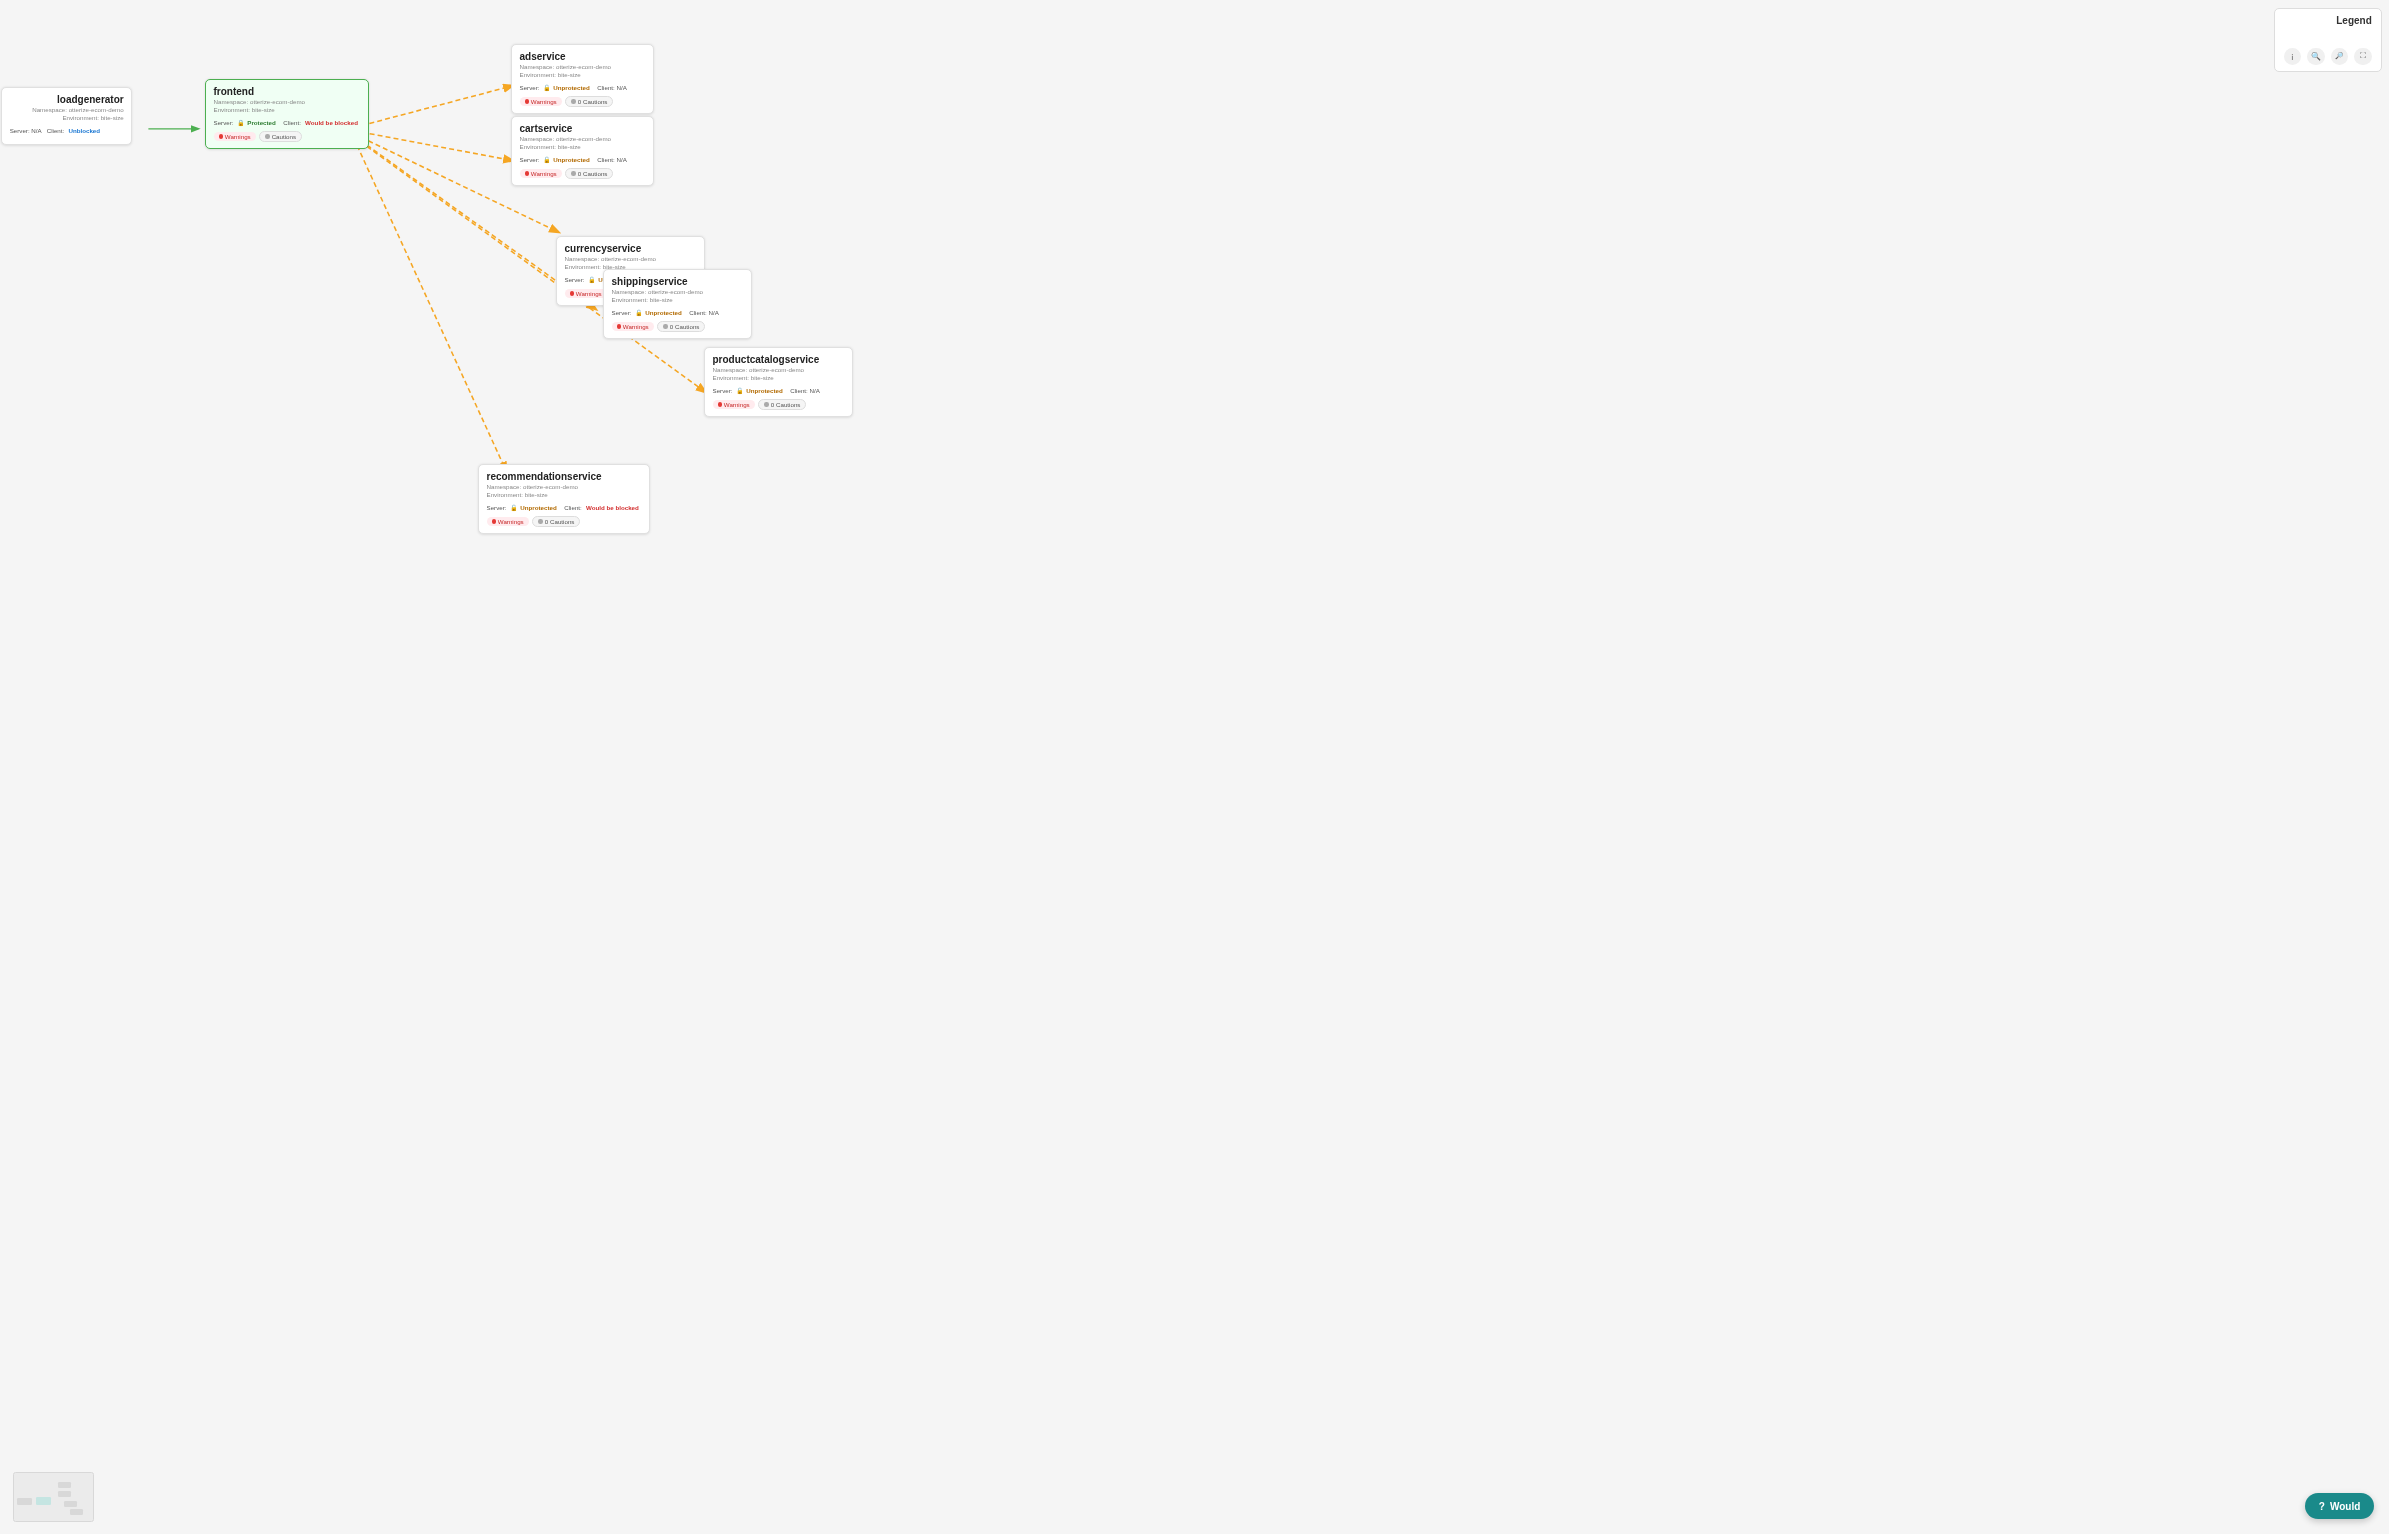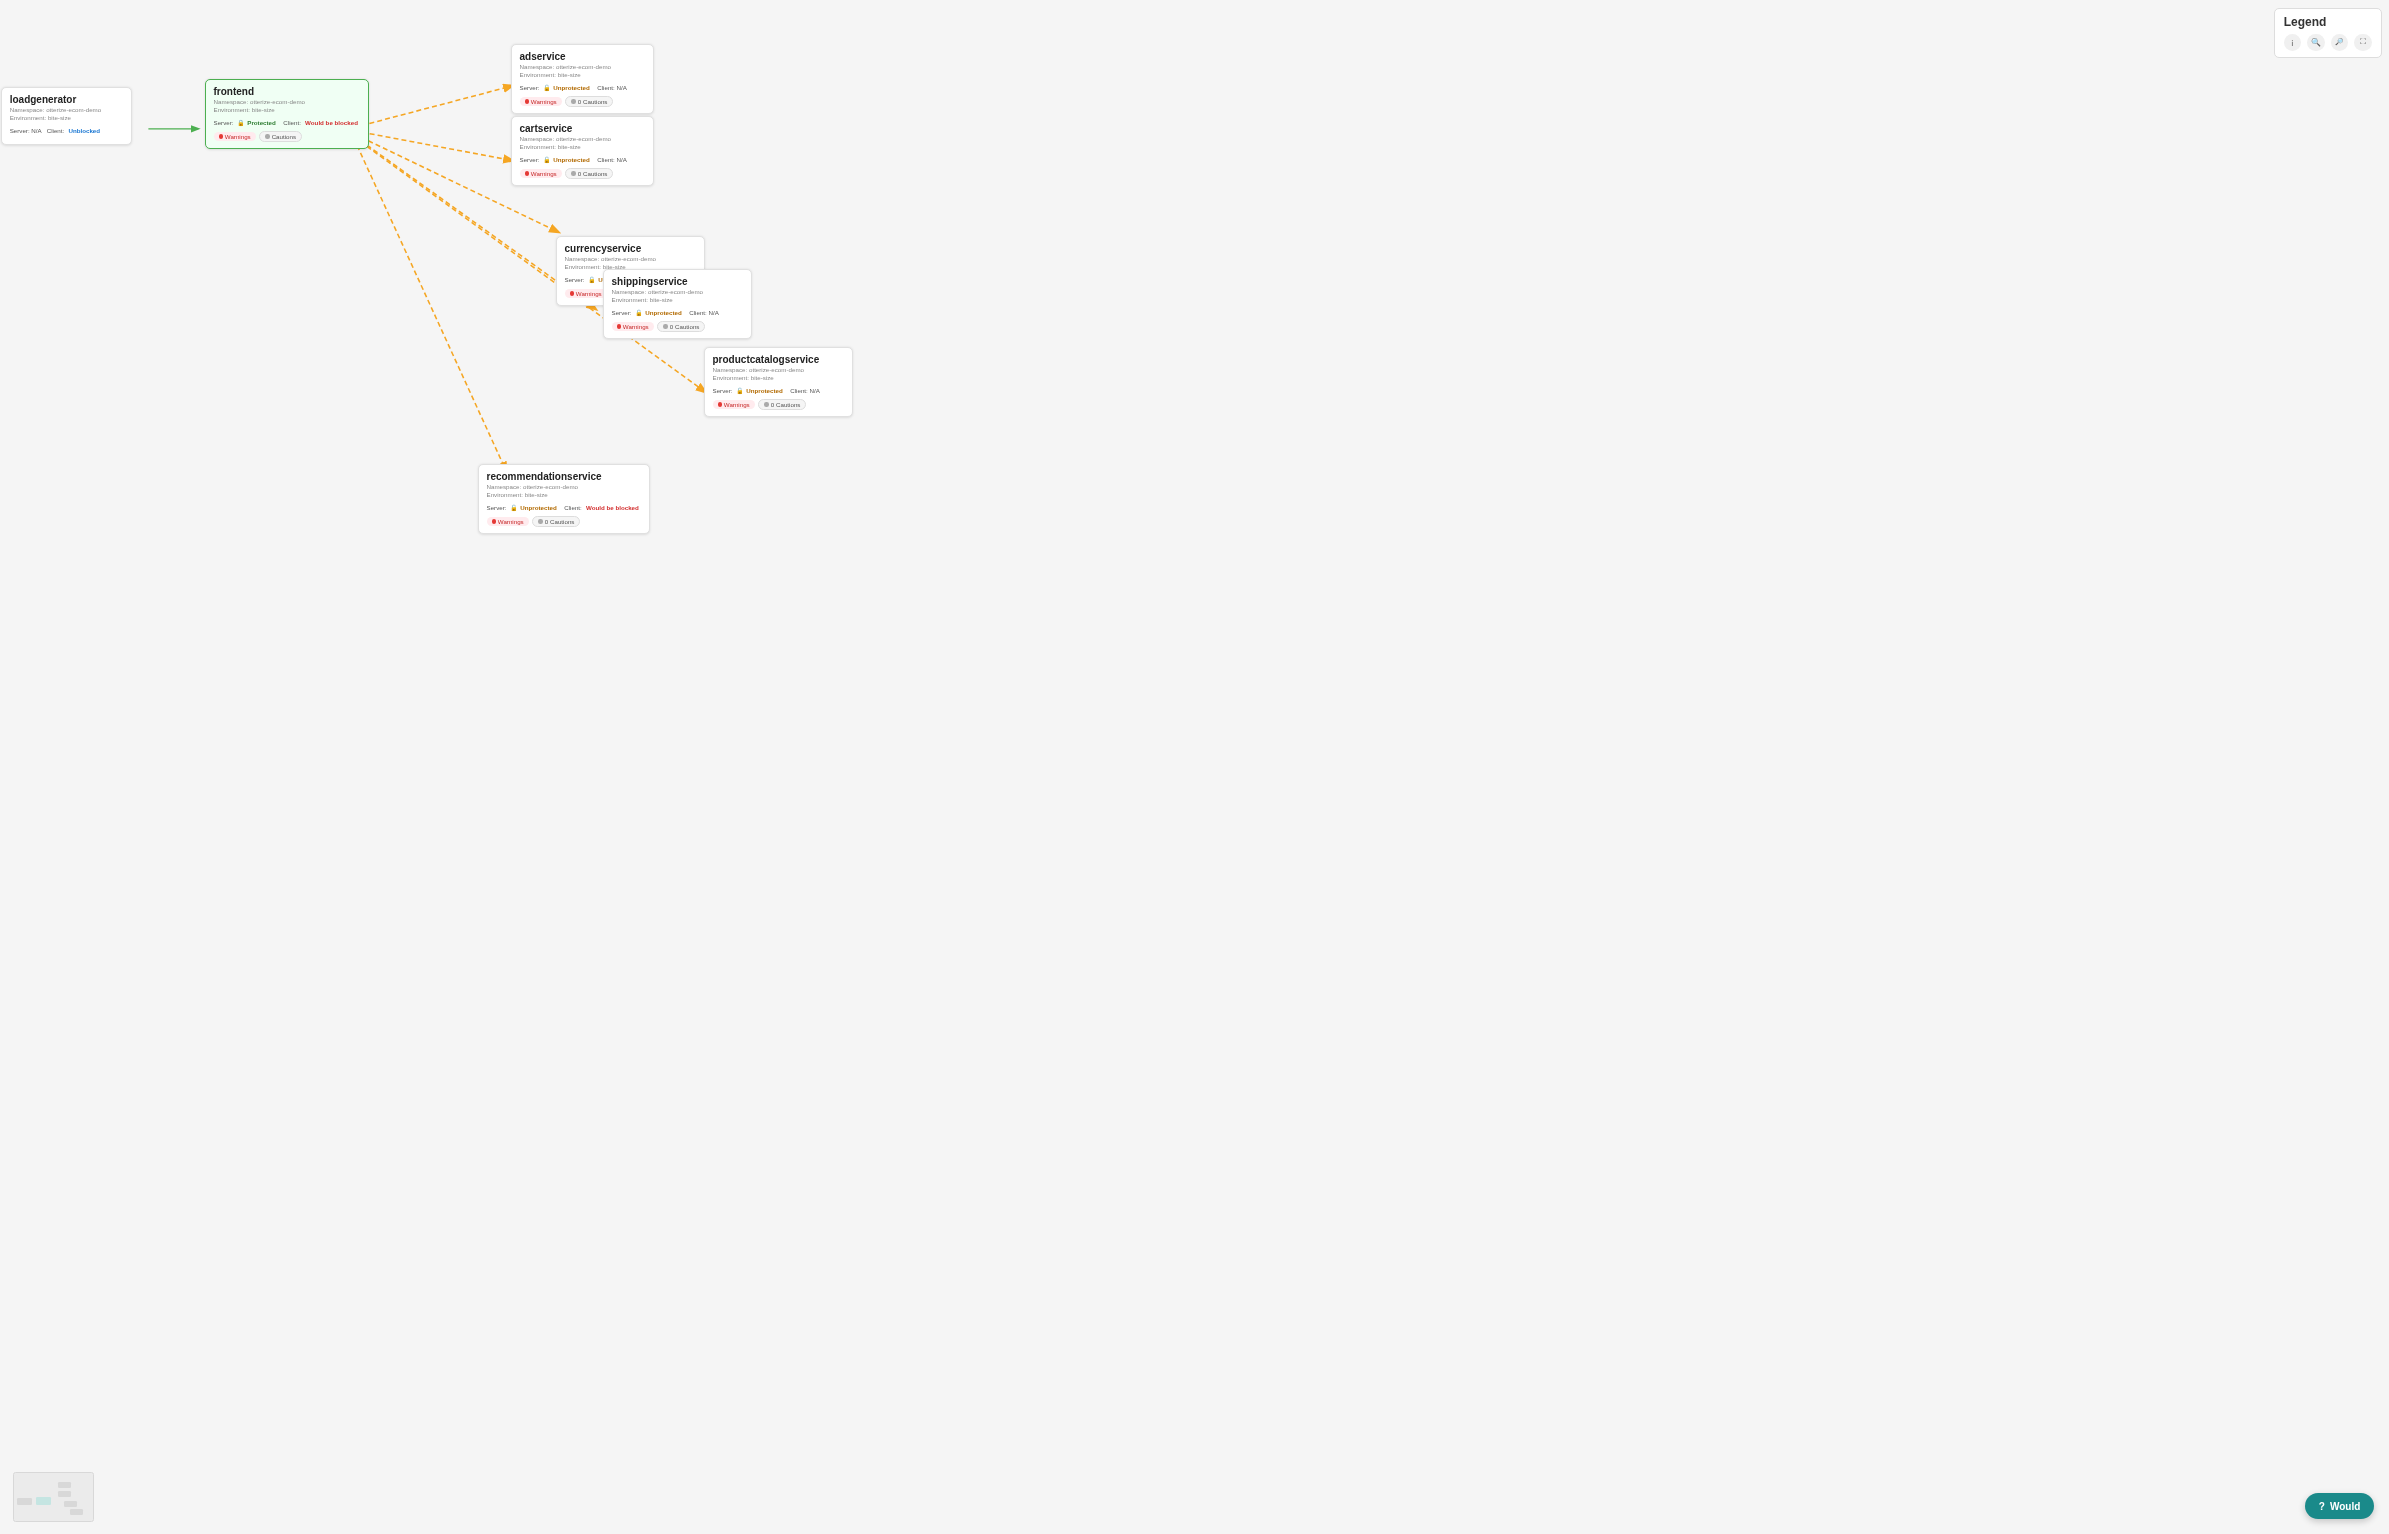--- a/index.html
+++ b/index.html
@@ -168,24 +168,25 @@
       top: 7.5px;
       right: 7.5px;
       background: #fff;
       border: 0.6px solid #ddd;
       border-radius: 5px;
       padding: 6.2px 8.7px;
       min-width: 75px;
     }
 
     .legend-title {
-      font-size: 12px;
+      font-size: 10px;
       font-weight: 600;
       color: #333;
-      margin-bottom: 5px;
+      margin-bottom: 22px;
+      text-align: right;
     }
 
     .legend-icons {
       display: flex;
       gap: 6.2px;
       align-items: center;
     }
 
     .legend-icon-btn {
       width: 17.4px;
@@ -270,21 +271,21 @@
 
     <line x1="568" y1="215" x2="897" y2="373" stroke="#f5a623" stroke-width="2.5" stroke-dasharray="8,5" marker-end="url(#arrow-orange)"></line>
 
     <line x1="568" y1="218" x2="957" y2="497" stroke="#f5a623" stroke-width="2.5" stroke-dasharray="8,5" marker-end="url(#arrow-orange)"></line>
 
     <line x1="568" y1="220" x2="1133" y2="630" stroke="#f5a623" stroke-width="2.5" stroke-dasharray="8,5" marker-end="url(#arrow-orange)"></line>
 
     <line x1="568" y1="222" x2="813" y2="757" stroke="#f5a623" stroke-width="2.5" stroke-dasharray="8,5" marker-end="url(#arrow-orange)"></line>
   </svg>
 
-  <div class="node-card" style="left:1.2px; top:87px; min-width:131px;">
+  <div class="node-card" style="left:1.2px; top:87px; min-width:131px;text-align:right;">
     <div class="node-name">loadgenerator</div>
     <div class="node-namespace">
       Namespace: <span>otterize-ecom-demo</span>
     </div>
     <div class="node-environment">
       Environment: <span>bite-size</span>
     </div>
     <div class="node-status-row">
       <span class="server-label">Server: N/A</span>
       <span class="client-label">

